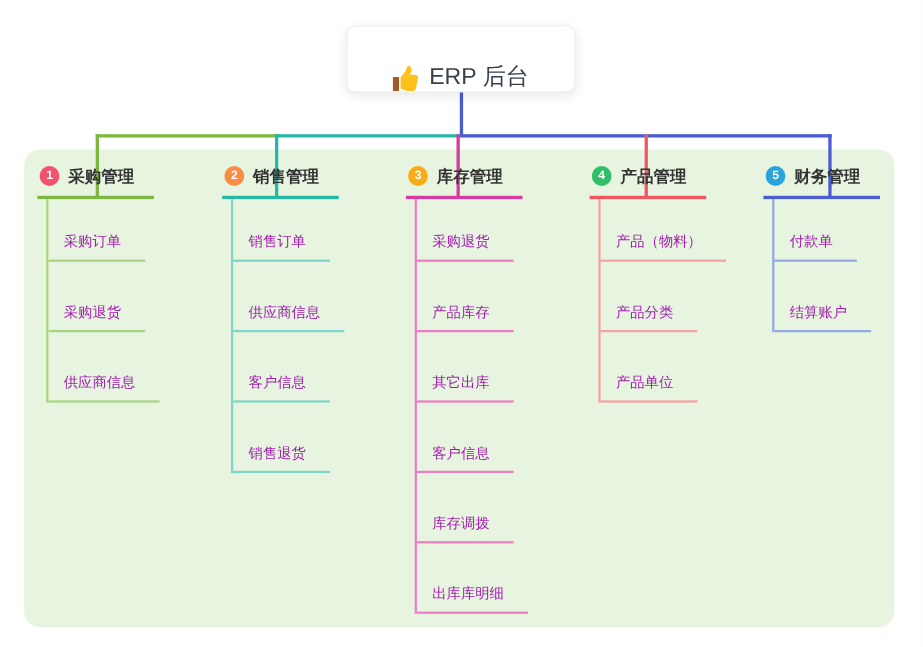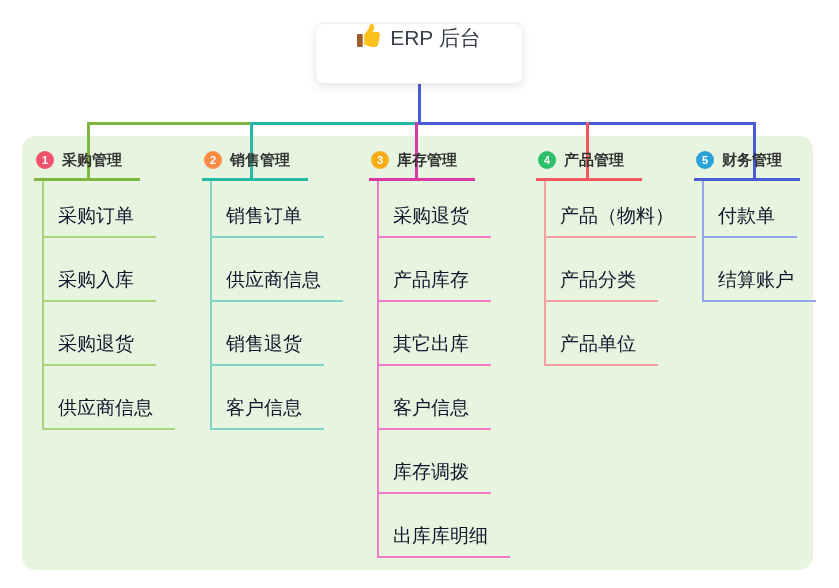--- a/index.html
+++ b/index.html
@@ -9,21 +9,21 @@
     font-family:"Liberation Sans","DejaVu Sans",sans-serif;
   }
   .panel{
     position:absolute;left:22px;top:136px;width:791px;height:434px;
     background:#e7f4e0;border-radius:14px;
   }
   .root-card{
     position:absolute;left:315px;top:23px;width:206px;height:59px;
     background:#ffffff;border:1px solid #efefef;border-radius:8px;
     box-shadow:0 3px 10px rgba(0,0,0,.09);
-    display:flex;align-items:flex-start;justify-content:center;gap:10px;
+    display:flex;align-items:flex-end;justify-content:center;gap:10px;
     font-size:21px;font-weight:500;color:#383f4a;
   }
   .root-card svg{display:block;}
   .line{position:absolute;}
   .col{position:absolute;top:150px;}
   .hdr{
     display:inline-flex;align-items:center;gap:8px;
     padding:0 16px 8px 2px;border-bottom:3px solid var(--c);
     font-size:15px;font-weight:bold;color:#333;white-space:nowrap;
     min-width:88px;
@@ -32,21 +32,21 @@
     width:18px;height:18px;border-radius:50%;background:var(--cb);
     color:#fff;font-size:11px;font-weight:bold;line-height:18px;
     text-align:center;flex:0 0 18px;
   }
   .children{
     margin-left:8px;border-left:2px solid var(--cl);
   }
   .child{
     height:55px;width:fit-content;display:flex;align-items:flex-end;
     padding:0 22px 7px 14px;border-bottom:2px solid var(--cl);
-    font-size:19px;color:#0f172a;white-space:nowrap;
+    font-size:13px;color:#a21caf;white-space:nowrap;
   }
   .child:first-child{height:48px;}
 </style>
 </head>
 <body>
 
 <div class="panel"></div>
 
 <div class="line" style="left: 418px; top: 82px; width: 3px; height: 41px; background: rgb(74, 92, 210);"></div>
 <div class="line" style="left: 87px; top: 122px; width: 166px; height: 3px; background: rgb(126, 183, 63);"></div>
@@ -66,36 +66,35 @@
   <span>ERP 后台</span>
 </div>
 
 <div class="col" style="left: 34px; --c: #7eb73f; --cl: #a9d47f; --cb: #f2526b;">
   <div class="hdr">
     <span class="badge">1</span>
     <span>采购管理</span>
   </div>
   <div class="children">
       <div class="child">采购订单</div>
-      <div class="child">采购入库</div>
       <div class="child">采购退货</div>
       <div class="child">供应商信息</div>
     </div>
 </div>
 
 <div class="col" style="left: 202px; --c: #27b8a5; --cl: #7fd5c8; --cb: #f98d45;">
   <div class="hdr">
     <span class="badge">2</span>
     <span>销售管理</span>
   </div>
   <div class="children">
       <div class="child">销售订单</div>
       <div class="child">供应商信息</div>
+      <div class="child">客户信息</div>
       <div class="child">销售退货</div>
-      <div class="child">客户信息</div>
     </div>
 </div>
 
 <div class="col" style="left: 369px; --c: #d93aa2; --cl: #ef7cc2; --cb: #f9ac18;">
   <div class="hdr">
     <span class="badge">3</span>
     <span>库存管理</span>
   </div>
   <div class="children">
       <div class="child">采购退货</div>

